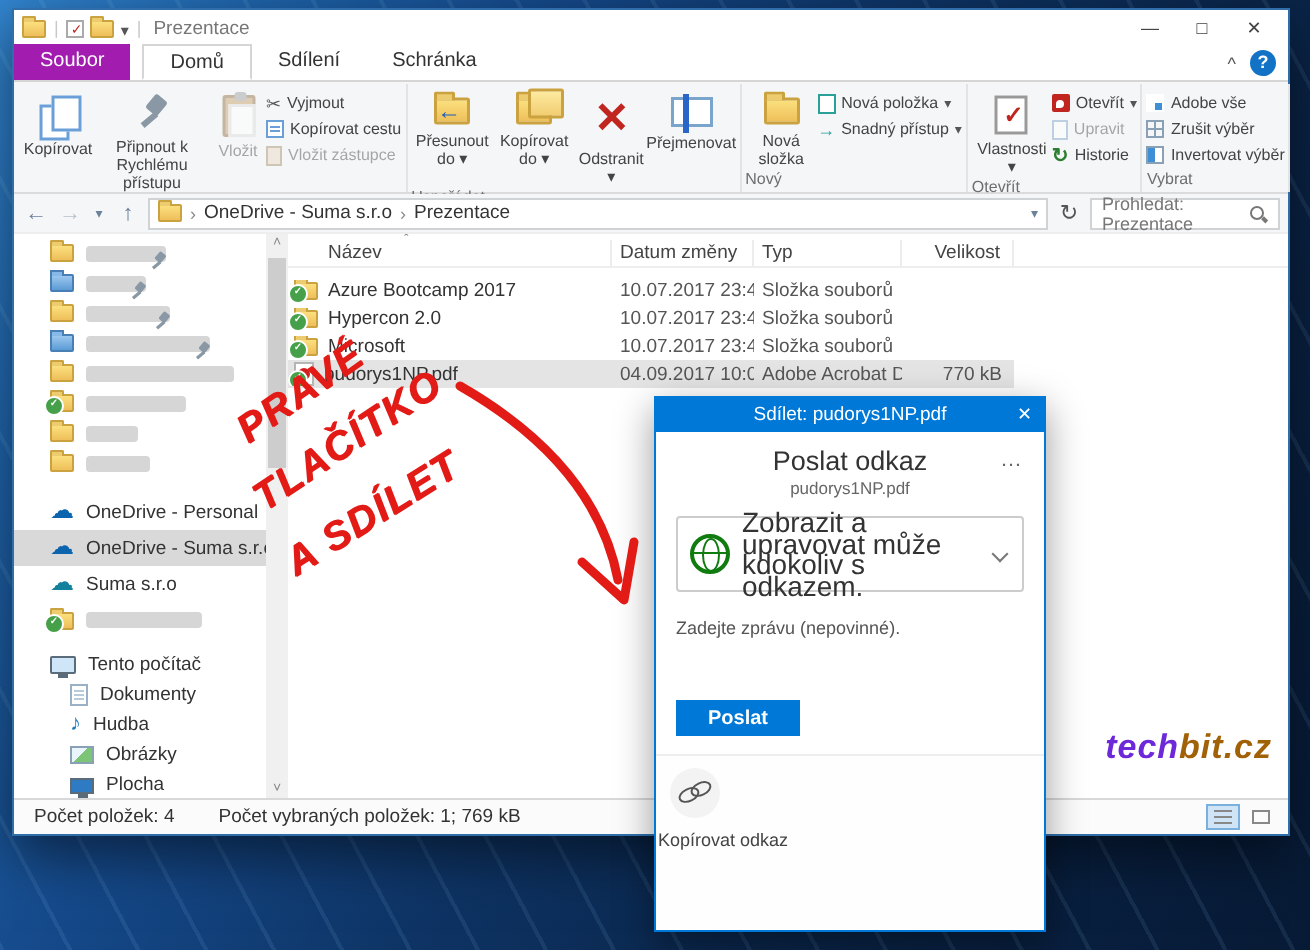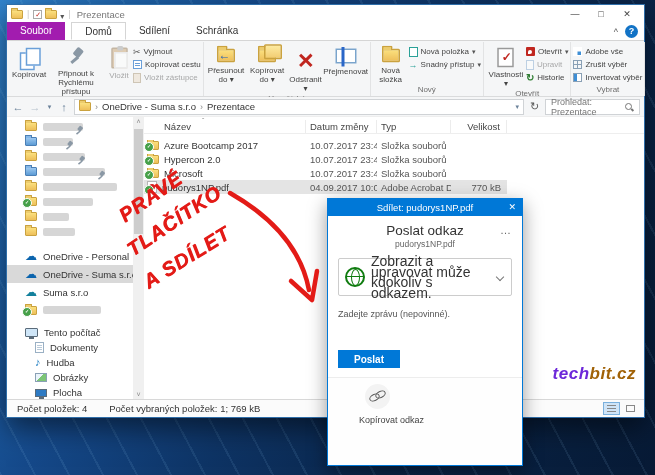--- a/index.html
+++ b/index.html
@@ -27,21 +27,21 @@
   .tab.file{background:#a21caf;color:#fff;margin-right:6px}
   .tab.active{background:#fff;border:1px solid #d5d5d5;border-bottom:1px solid #fff;margin-bottom:-1px}
   .tabs-right{position:absolute;right:6px;bottom:2px;display:flex;align-items:center;gap:7px}
   .collapse{font-size:9px;color:#555}
   .help{width:13px;height:13px;border-radius:50%;background:#1273c6;color:#fff;font-size:9px;font-weight:bold;
     text-align:center;line-height:13px}
   
   .ribbon{height:56px;background:#f5f6f7;border-bottom:1px solid #dadbdc;display:flex;padding:1px 2px 0;flex:none}
   .rgroup{display:flex;flex-direction:column;border-right:1px solid #e2e3e4;padding:0 2px}
   .rbody{display:flex;flex:1;align-items:stretch}
-  .rlabel{text-align:center;font-size:8px;color:#6e6e6e;height:12px;line-height:11px;flex:none}
+  .rlabel{text-align:left;font-size:8px;color:#6e6e6e;height:12px;line-height:11px;flex:none}
   .rbig{width:36px;display:flex;flex-direction:column;align-items:center;justify-content:flex-start;
     padding-top:3px;text-align:center;cursor:default}
   .rbig .biglab{font-size:8px;line-height:9px;color:#444;margin-top:2px}
   .rbig.disabled,.rsmall.disabled{opacity:.45}
   .rbig[data-icon="pin"]{width:58px}
   .rbig[data-icon="paste"]{width:28px}
   .rbig[data-icon="move-to"],.rbig[data-icon="copy-to"]{width:41px}
   .rbig[data-icon="rename"]{width:44px}
   .rbig[data-icon="properties"]{width:40px}
   .rsmallcol{display:flex;flex-direction:column;justify-content:flex-start;padding-top:3px}
@@ -110,21 +110,21 @@
     padding:0 6px;gap:6px}
   .globe{width:20px;height:20px;border:2px solid #107c10;border-radius:50%;position:relative;flex:none}
   .globe::before{content:"";position:absolute;left:4px;top:0px;width:7px;height:15px;border:1.5px solid #107c10;border-radius:50%}
   .globe::after{content:"";position:absolute;left:0px;top:6.5px;width:16px;height:1.5px;background:#107c10}
   .perm-text{font-size:14px;color:#333;line-height:10.5px;flex:1}
   .chev{width:6px;height:6px;border-right:1.5px solid #777;border-bottom:1.5px solid #777;transform:rotate(45deg);flex:none;margin-right:2px}
   .dlg-input1{margin:14px 10px 0;font-size:9px;color:#555;padding-bottom:7px;border-bottom:2px solid #0078d7}
   .dlg-input2{margin:13px 10px 0;font-size:9px;color:#555}
   .send-btn{margin:31px 0 0 10px;width:62px;height:18px;background:#0078d7;color:#fff;font-size:10px;font-weight:bold;
     border:none;display:flex;align-items:center;justify-content:center}
-  .dlg-footer{margin-top:9px;border-top:1px solid #ededed;flex:1;padding:6px 0 0 31px;background:#fefefe}
+  .dlg-footer{margin-top:9px;border-top:1px solid #ededed;flex:1;padding:6px 0 0 1px;background:#fefefe}
   .link-circle{width:25px;height:25px;border-radius:50%;background:#f3f3f3;position:relative;margin-left:6px}
   .lnk{position:absolute;width:11px;height:7px;border:1.5px solid #555;border-radius:50%}
   .lnk.a{left:4px;top:10px;transform:rotate(-25deg)}
   .lnk.b{left:10px;top:7px;transform:rotate(-25deg)}
   .copy-label{font-size:9px;color:#444;margin-top:6px}
   
   .anno{position:absolute;color:#e31b17;font-weight:bold;font-style:italic;font-size:20px;letter-spacing:1px;
     transform-origin:0 50%;white-space:nowrap;text-shadow:.5px .5px 0 #e31b17}
   .anno.l1{left:121px;top:206px;transform:rotate(-35deg)}
   .anno.l2{left:129px;top:240px;transform:rotate(-34deg)}

